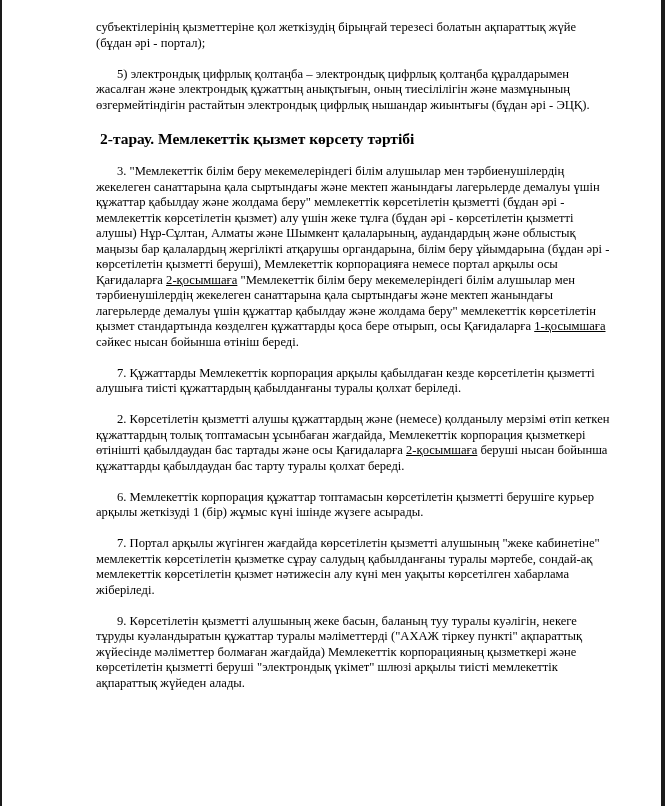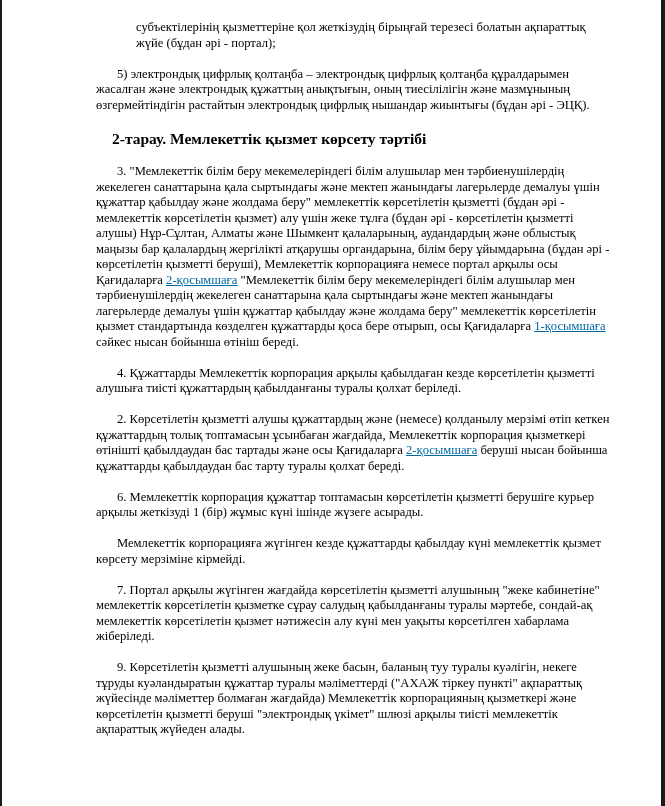--- a/index.html
+++ b/index.html
@@ -38,53 +38,51 @@
       width: 514px;
       font-size: 12.6px;
       line-height: 15.5px;
     }
     .page p {
       margin: 0 0 15.5px 0;
       text-indent: 21px;
     }
     .page p.cont {
       text-indent: 0;
-      margin-left: 40px;
     }
     .page h2 {
       font-size: 15.5px;
       font-weight: bold;
-      margin: 17px 0 16px 16px;
+      margin: 17px 0 16px 4px;
       line-height: 18px;
     }
     a.doc-link {
-      color: #0369a1;
+      color: #000000;
       text-decoration: underline;
     }
   </style>
 </head>
 <body>
 
 <div class="edge-left"></div>
 <div class="edge-right"></div>
 
 <div class="page">
   <p class="cont">субъектілерінің қызметтеріне қол жеткізудің бірыңғай терезесі болатын ақпараттық жүйе (бұдан әрі - портал);</p>
 
   <p>5) электрондық цифрлық қолтаңба – электрондық цифрлық қолтаңба құралдарымен жасалған және электрондық құжаттың анықтығын, оның тиесілілігін және мазмұнының өзгермейтіндігін растайтын электрондық цифрлық нышандар жиынтығы (бұдан әрі - ЭЦҚ).</p>
 
   <h2>2-тарау. Мемлекеттік қызмет көрсету тәртібі</h2>
 
   <p><span>3. "Мемлекеттік білім беру мекемелеріндегі білім алушылар мен тәрбиенушілердің жекелеген санаттарына қала сыртындағы және мектеп жанындағы лагерьлерде демалуы үшін құжаттар қабылдау және жолдама беру" мемлекеттік көрсетілетін қызметті (бұдан әрі - мемлекеттік көрсетілетін қызмет) алу үшін жеке тұлға (бұдан әрі - көрсетілетін қызметті алушы) Нұр-Сұлтан, Алматы және Шымкент қалаларының, аудандардың және облыстық маңызы бар қалалардың жергілікті атқарушы органдарына, білім беру ұйымдарына (бұдан әрі - көрсетілетін қызметті беруші), Мемлекеттік корпорацияға немесе портал арқылы осы Қағидаларға </span><a class="doc-link" href="#">2-қосымшаға</a><span> "Мемлекеттік білім беру мекемелеріндегі білім алушылар мен тәрбиенушілердің жекелеген санаттарына қала сыртындағы және мектеп жанындағы лагерьлерде демалуы үшін құжаттар қабылдау және жолдама беру" мемлекеттік көрсетілетін қызмет стандартында көзделген құжаттарды қоса бере отырып, осы Қағидаларға </span><a class="doc-link" href="#">1-қосымшаға</a><span> сәйкес нысан бойынша өтініш береді.</span></p>
 
-  <p>4. Құжаттарды Мемлекеттік корпорация арқылы қабылдаған кезде көрсетілетін қызметті алушыға тиісті құжаттардың қабылданғаны туралы қолхат беріледі.</p>
+  <p>7. Құжаттарды Мемлекеттік корпорация арқылы қабылдаған кезде көрсетілетін қызметті алушыға тиісті құжаттардың қабылданғаны туралы қолхат беріледі.</p>
 
   <p><span>2. Көрсетілетін қызметті алушы құжаттардың және (немесе) қолданылу мерзімі өтіп кеткен құжаттардың толық топтамасын ұсынбаған жағдайда, Мемлекеттік корпорация қызметкері өтінішті қабылдаудан бас тартады және осы Қағидаларға </span><a class="doc-link" href="#">2-қосымшаға</a><span> беруші нысан бойынша құжаттарды қабылдаудан бас тарту туралы қолхат береді.</span></p>
 
   <p>6. Мемлекеттік корпорация құжаттар топтамасын көрсетілетін қызметті берушіге курьер арқылы жеткізуді 1 (бір) жұмыс күні ішінде жүзеге асырады.</p>
 
-  <p>Мемлекеттік корпорацияға жүгінген кезде құжаттарды қабылдау күні мемлекеттік қызмет көрсету мерзіміне кірмейді.</p>
 
   <p>7. Портал арқылы жүгінген жағдайда көрсетілетін қызметті алушының "жеке кабинетіне" мемлекеттік көрсетілетін қызметке сұрау салудың қабылданғаны туралы мәртебе, сондай-ақ мемлекеттік көрсетілетін қызмет нәтижесін алу күні мен уақыты көрсетілген хабарлама жіберіледі.</p>
 
 
   <p>9. Көрсетілетін қызметті алушының жеке басын, баланың туу туралы куәлігін, некеге тұруды куәландыратын құжаттар туралы мәліметтерді ("АХАЖ тіркеу пункті" ақпараттық жүйесінде мәліметтер болмаған жағдайда) Мемлекеттік корпорацияның қызметкері және көрсетілетін қызметті беруші "электрондық үкімет" шлюзі арқылы тиісті мемлекеттік ақпараттық жүйеден алады.</p>
 </div>
 
 </body></html>

